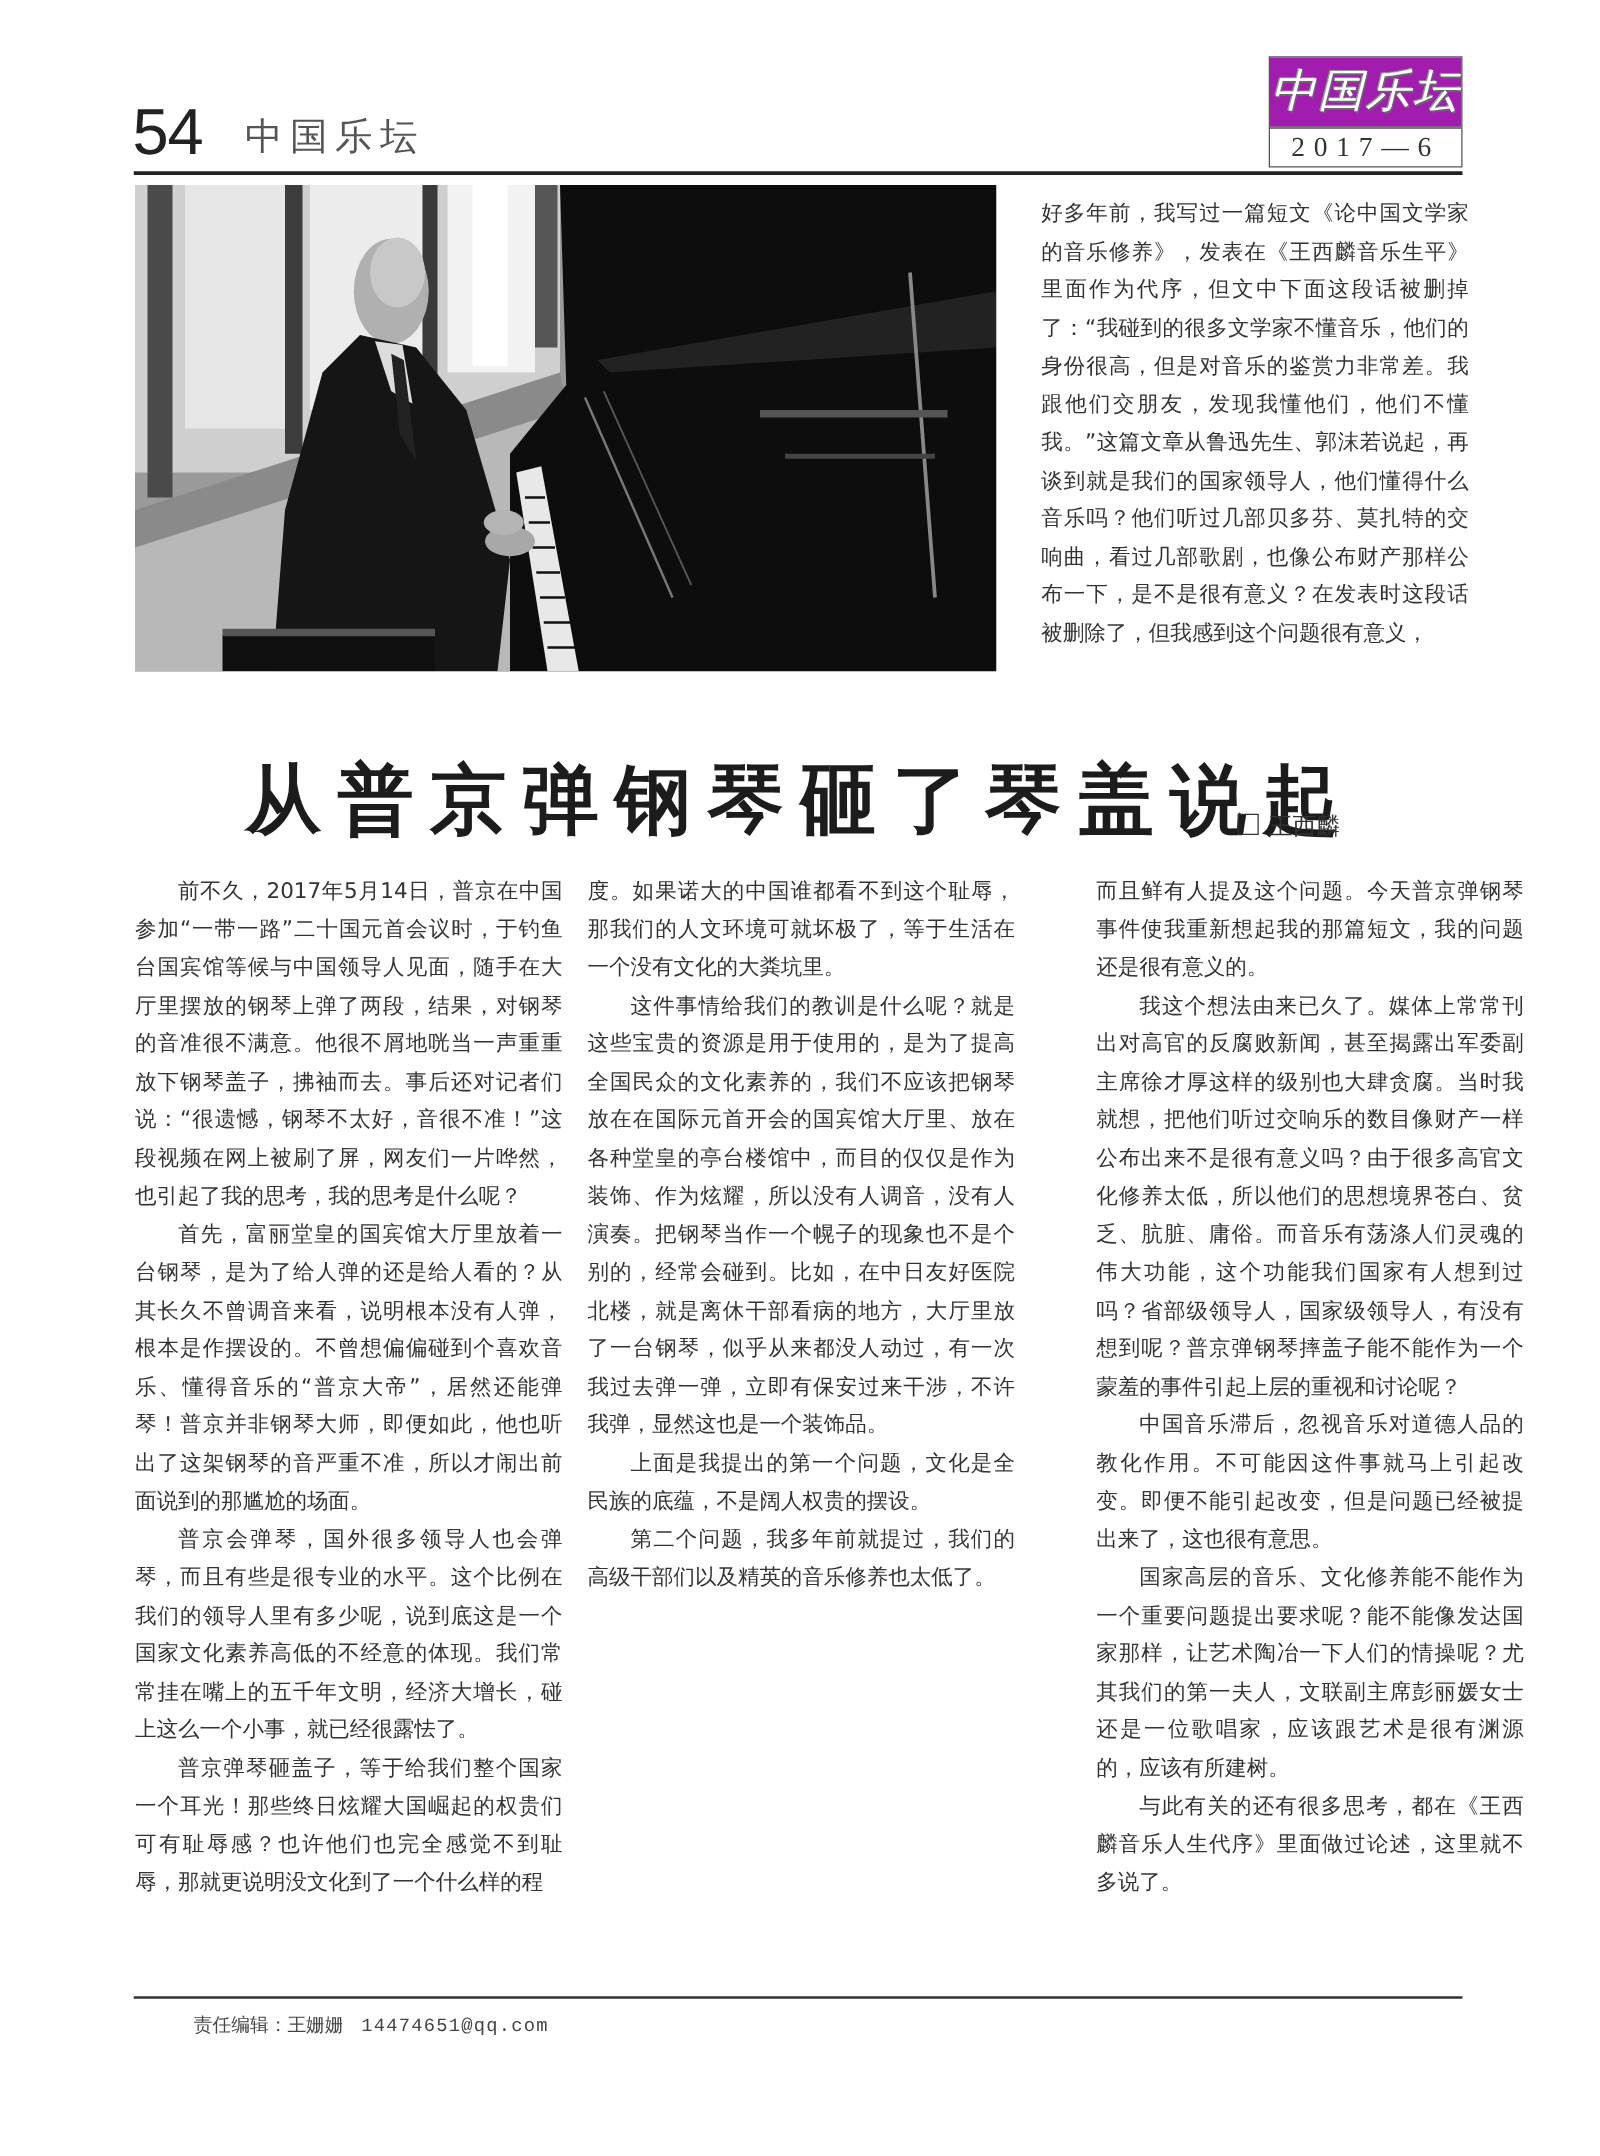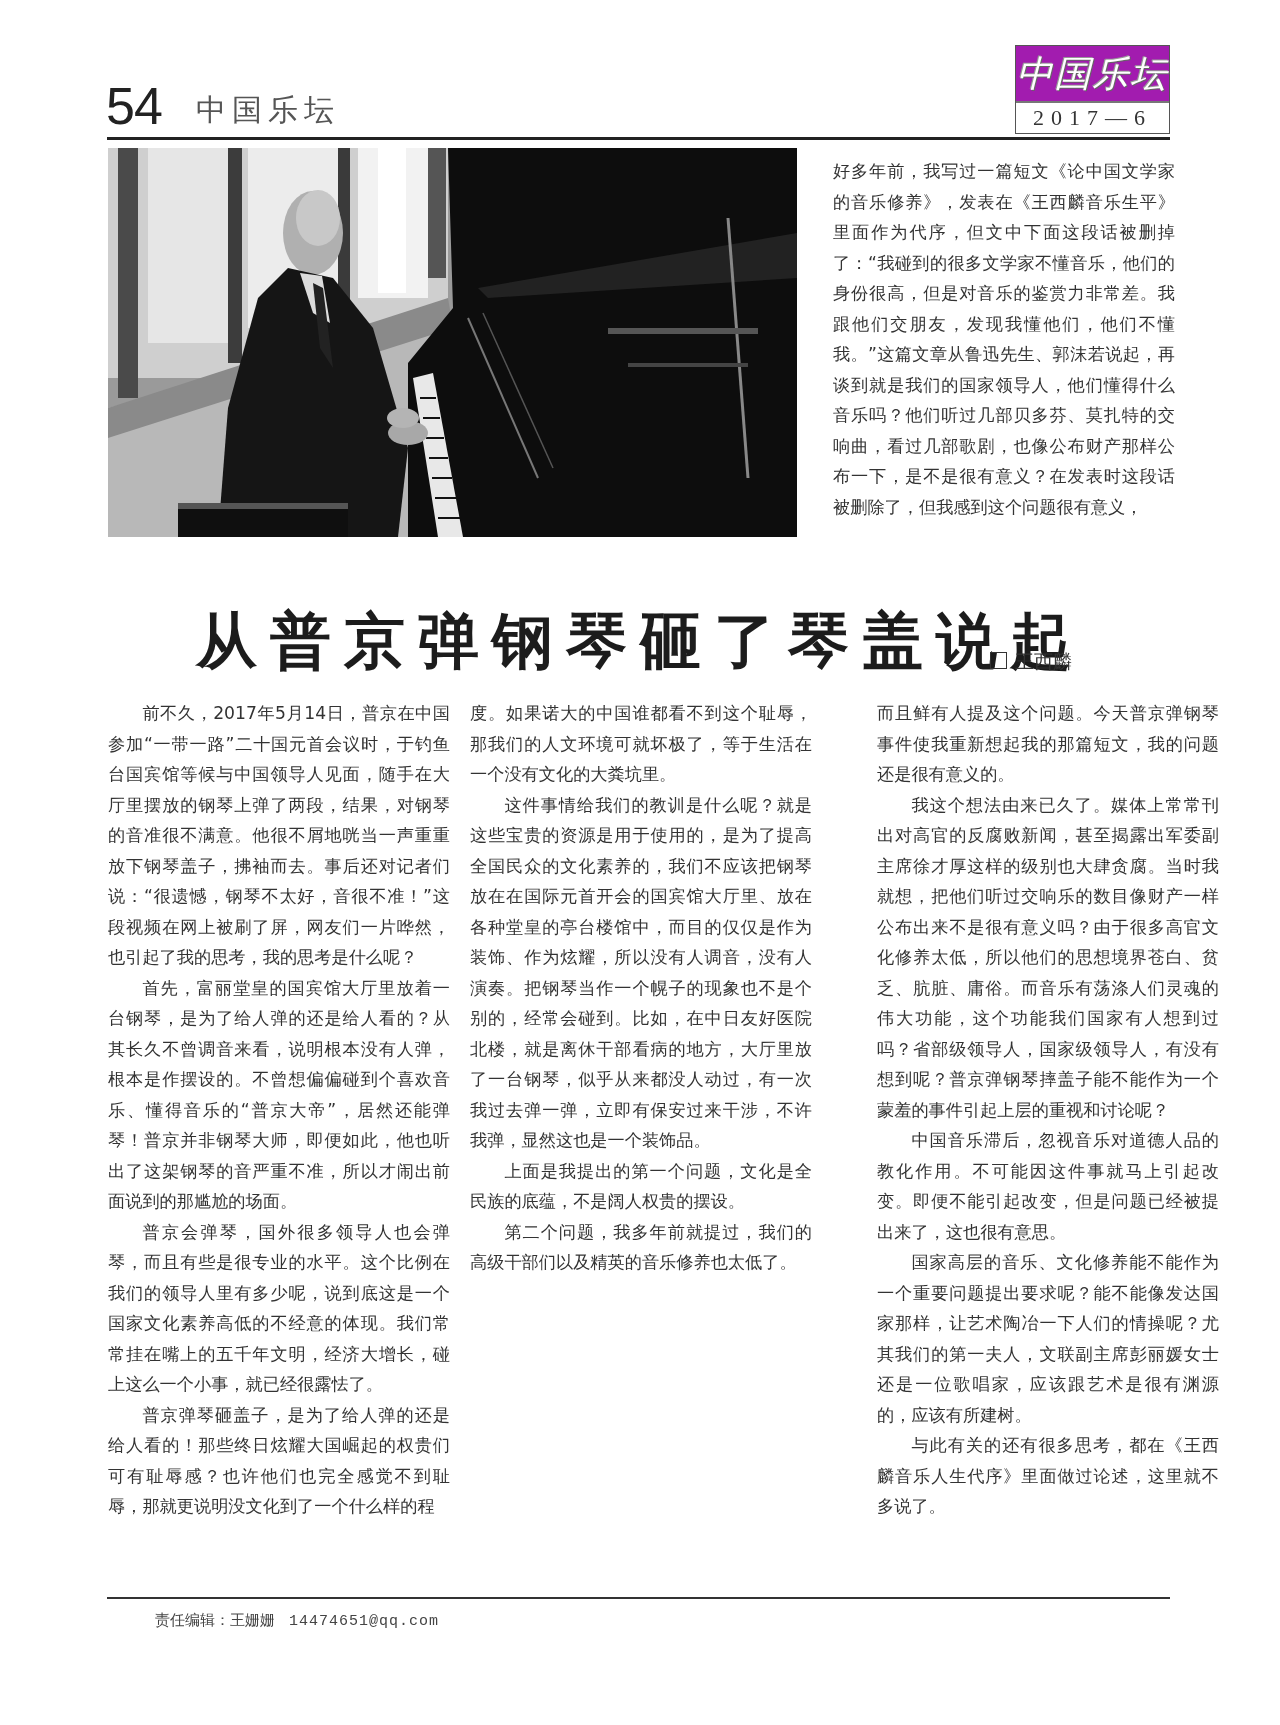--- a/index.html
+++ b/index.html
@@ -110,21 +110,21 @@
 
 <h1 class="title">从普京弹钢琴砸了琴盖说起</h1>
 <div class="byline">
   <span class="box"></span><span>王西麟</span>
 </div>
 
 <div class="col col-1">
   <p class="indent">前不久，2017年5月14日，普京在中国参加“一带一路”二十国元首会议时，于钓鱼台国宾馆等候与中国领导人见面，随手在大厅里摆放的钢琴上弹了两段，结果，对钢琴的音准很不满意。他很不屑地咣当一声重重放下钢琴盖子，拂袖而去。事后还对记者们说：“很遗憾，钢琴不太好，音很不准！”这段视频在网上被刷了屏，网友们一片哗然，也引起了我的思考，我的思考是什么呢？</p>
   <p class="indent">首先，富丽堂皇的国宾馆大厅里放着一台钢琴，是为了给人弹的还是给人看的？从其长久不曾调音来看，说明根本没有人弹，根本是作摆设的。不曾想偏偏碰到个喜欢音乐、懂得音乐的“普京大帝”，居然还能弹琴！普京并非钢琴大师，即便如此，他也听出了这架钢琴的音严重不准，所以才闹出前面说到的那尴尬的场面。</p>
   <p class="indent">普京会弹琴，国外很多领导人也会弹琴，而且有些是很专业的水平。这个比例在我们的领导人里有多少呢，说到底这是一个国家文化素养高低的不经意的体现。我们常常挂在嘴上的五千年文明，经济大增长，碰上这么一个小事，就已经很露怯了。</p>
-  <p class="indent">普京弹琴砸盖子，是为了给人弹的还是给人看的！那些终日炫耀大国崛起的权贵们可有耻辱感？也许他们也完全感觉不到耻辱，那就更说明没文化到了一个什么样的程</p>
+  <p class="indent">普京弹琴砸盖子，等于给我们整个国家一个耳光！那些终日炫耀大国崛起的权贵们可有耻辱感？也许他们也完全感觉不到耻辱，那就更说明没文化到了一个什么样的程</p>
 </div>
 
 <div class="col col-2">
   <p>度。如果诺大的中国谁都看不到这个耻辱，那我们的人文环境可就坏极了，等于生活在一个没有文化的大粪坑里。</p>
   <p class="indent">这件事情给我们的教训是什么呢？就是这些宝贵的资源是用于使用的，是为了提高全国民众的文化素养的，我们不应该把钢琴放在在国际元首开会的国宾馆大厅里、放在各种堂皇的亭台楼馆中，而目的仅仅是作为装饰、作为炫耀，所以没有人调音，没有人演奏。把钢琴当作一个幌子的现象也不是个别的，经常会碰到。比如，在中日友好医院北楼，就是离休干部看病的地方，大厅里放了一台钢琴，似乎从来都没人动过，有一次我过去弹一弹，立即有保安过来干涉，不许我弹，显然这也是一个装饰品。</p>
   <p class="indent">上面是我提出的第一个问题，文化是全民族的底蕴，不是阔人权贵的摆设。</p>
   <p class="indent">第二个问题，我多年前就提过，我们的高级干部们以及精英的音乐修养也太低了。</p>
 </div>
 
 <div class="col col-3">

